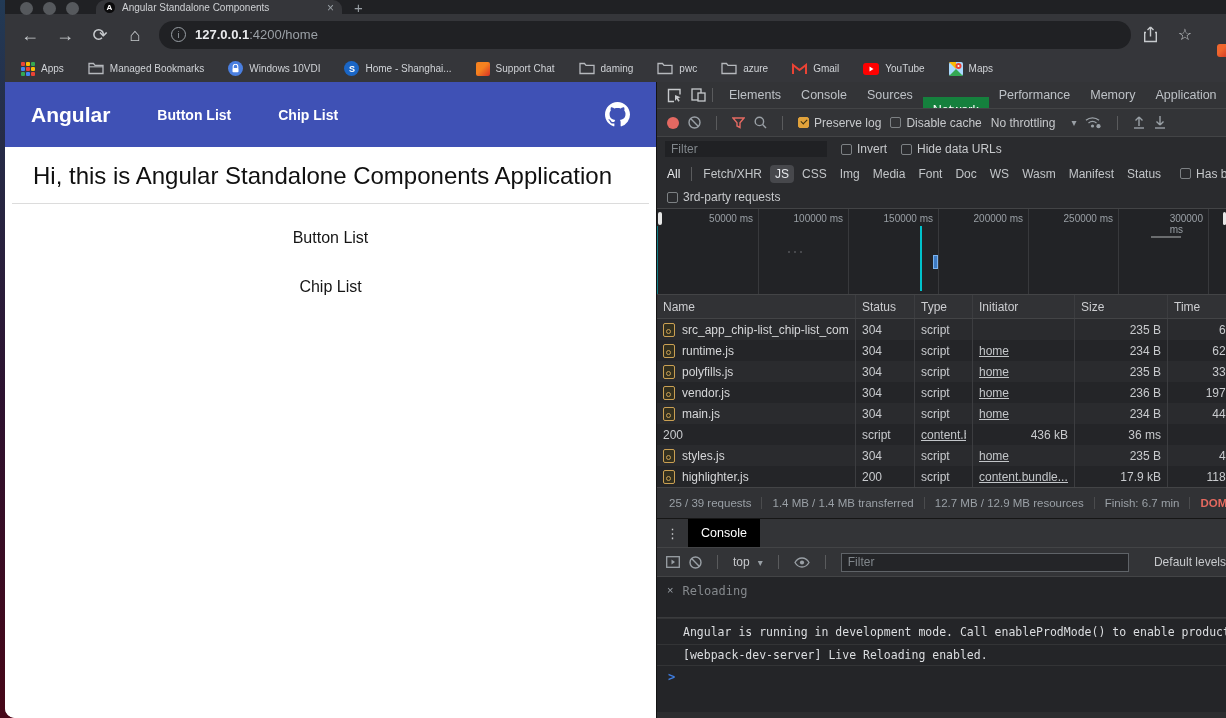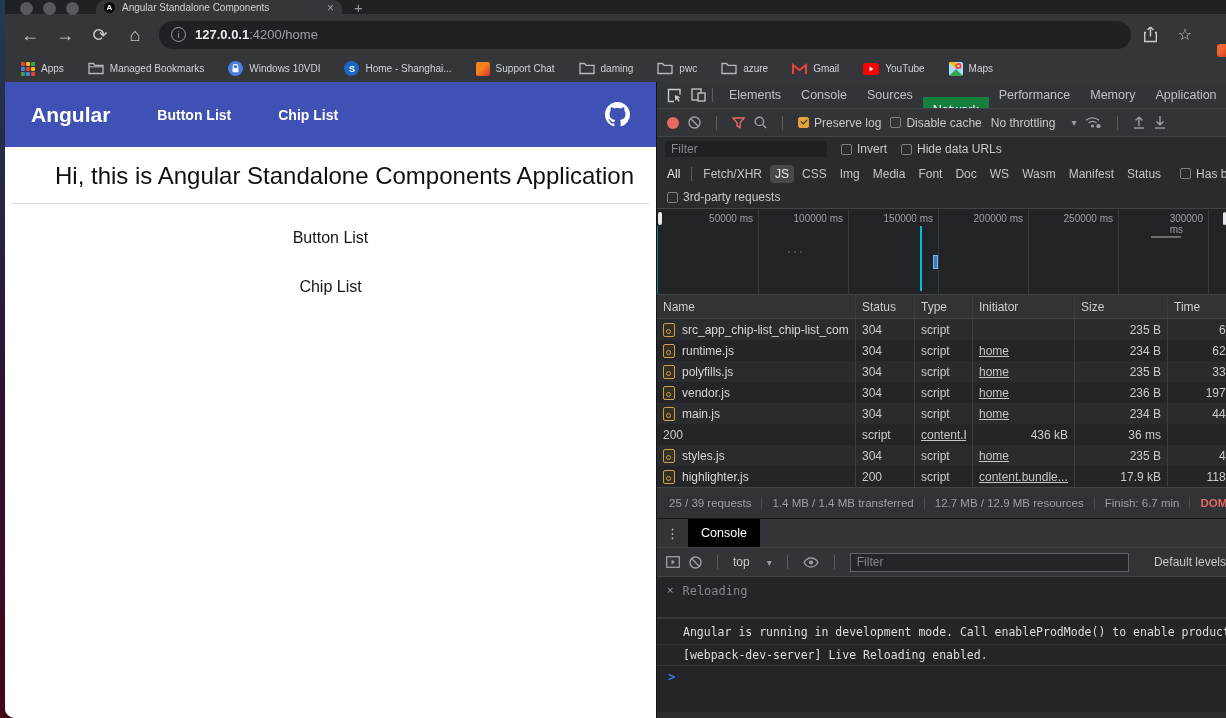--- a/index.html
+++ b/index.html
@@ -51,21 +51,21 @@
   .circico{width:15px;height:15px;border-radius:50%;display:flex;align-items:center;justify-content:center;
     color:#fff;font-size:9px;font-weight:bold;flex:0 0 auto;}
   
   .content{flex:1;display:flex;min-height:0;}
   
   .app{width:651px;background:#fff;flex:0 0 auto;display:flex;flex-direction:column;}
   .navbar{height:65px;background:#3f51b5;display:flex;align-items:center;padding:0 26px;box-sizing:border-box;}
   .brand{color:#fff;font-size:21px;font-weight:bold;}
   .navlink{color:#fff;font-size:14px;font-weight:bold;margin-left:47px;}
   .gh{margin-left:auto;display:flex;}
-  .app h1{font-size:24px;font-weight:normal;color:#101010;margin:15px 0 0 28px;text-align:center;}
+  .app h1{font-size:24px;font-weight:normal;color:#101010;margin:15px 0 0 28px;}
   .app hr{border:none;border-top:1px solid #dcdcdc;margin:13px 7px 0 7px;}
   .applink{display:block;text-align:center;color:#151515;font-size:16px;}
   .applink.first{margin-top:25px;}
   .applink.second{margin-top:31px;}
   
   .devtools{width:570px;flex:0 0 auto;background:#242528;color:#c9cbce;font-size:12px;
     display:flex;flex-direction:column;border-left:1px solid #141414;box-sizing:border-box;overflow:hidden;}
   .dt-row{flex:0 0 auto;display:flex;align-items:center;white-space:nowrap;overflow:hidden;}
   .dt-tabbar{height:26px;background:#333437;border-bottom:1px solid #434446;}
   .dt-tab{padding:0 10px;height:100%;display:flex;align-items:center;color:#bdc1c6;font-size:12.5px;}
@@ -118,21 +118,21 @@
   
   .dt-summary{height:30px;background:#313235;border-top:1px solid #434446;color:#9aa0a6;
     font-size:11.5px;padding-left:12px;}
   .sep{width:1px;height:12px;background:#4a4b4d;margin:0 10px;flex:0 0 auto;}
   .dcl{color:#e4695f;font-weight:bold;}
   
   .drawer-tabbar{height:28px;background:#333437;border-top:1px solid #161616;border-bottom:1px solid #434446;}
   .dots3{color:#c7c9cc;font-size:13px;padding:0 9px;}
   .drawer-tab{height:100%;display:flex;align-items:center;padding:0 13px;background:#000;color:#fff;font-size:12.5px;}
   .con-toolbar{height:28px;background:#333437;border-bottom:1px solid #434446;gap:9px;padding-left:9px;}
-  .topsel{color:#c7c9cc;display:flex;align-items:center;gap:17px;}
+  .topsel{color:#c7c9cc;display:flex;align-items:center;gap:8px;}
   .conflt{flex:1;height:17px;background:#242528;border:1px solid #5f6368;color:#c9cbce;
     font-size:12px;font-family:"Liberation Sans",sans-serif;padding:0 6px;outline:none;min-width:0;}
   .conflt::placeholder{color:#80868b;}
   .deflevels{color:#c7c9cc;margin-left:16px;}
   .exprow{height:41px;background:#242528;border-bottom:1px solid #3a3b3d;display:flex;
     align-items:flex-start;padding:7px 0 0 10px;box-sizing:border-box;flex:0 0 auto;}
   .exprow .x{color:#9aa0a6;font-size:11px;margin-right:9px;}
   .exprow .etext{color:#85898d;font-family:"DejaVu Sans Mono",monospace;font-size:12px;}
   .conmsg{flex:0 0 auto;display:flex;align-items:center;background:#242528;border-bottom:1px solid #333436;
     font-family:"DejaVu Sans Mono",monospace;font-size:11.5px;color:#dcdee1;

